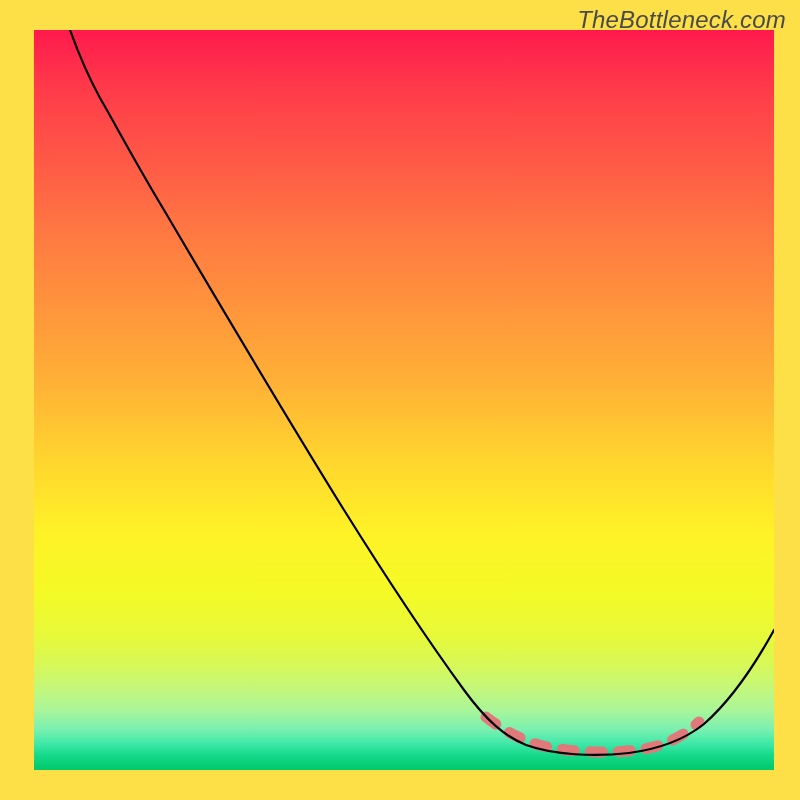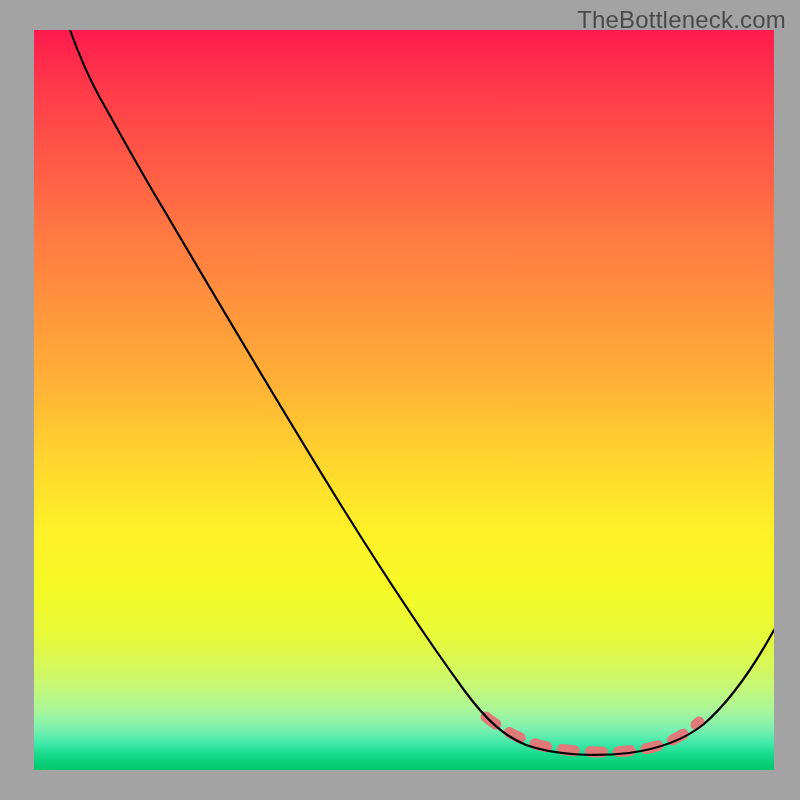--- a/index.html
+++ b/index.html
@@ -10,21 +10,22 @@
     background: #000;
     overflow: hidden;
     font-family: Arial, Helvetica, sans-serif;
   }
   .frame {
     position: absolute;
     left: 0;
     top: 0;
     width: 800px;
     height: 800px;
-    background: #a3a3a3;
+    background: #fde047;
+    font-style: italic;
   }
   .plot {
     position: absolute;
     left: 34px;
     top: 30px;
     width: 740px;
     height: 740px;
     
     background: linear-gradient(
       to bottom,

